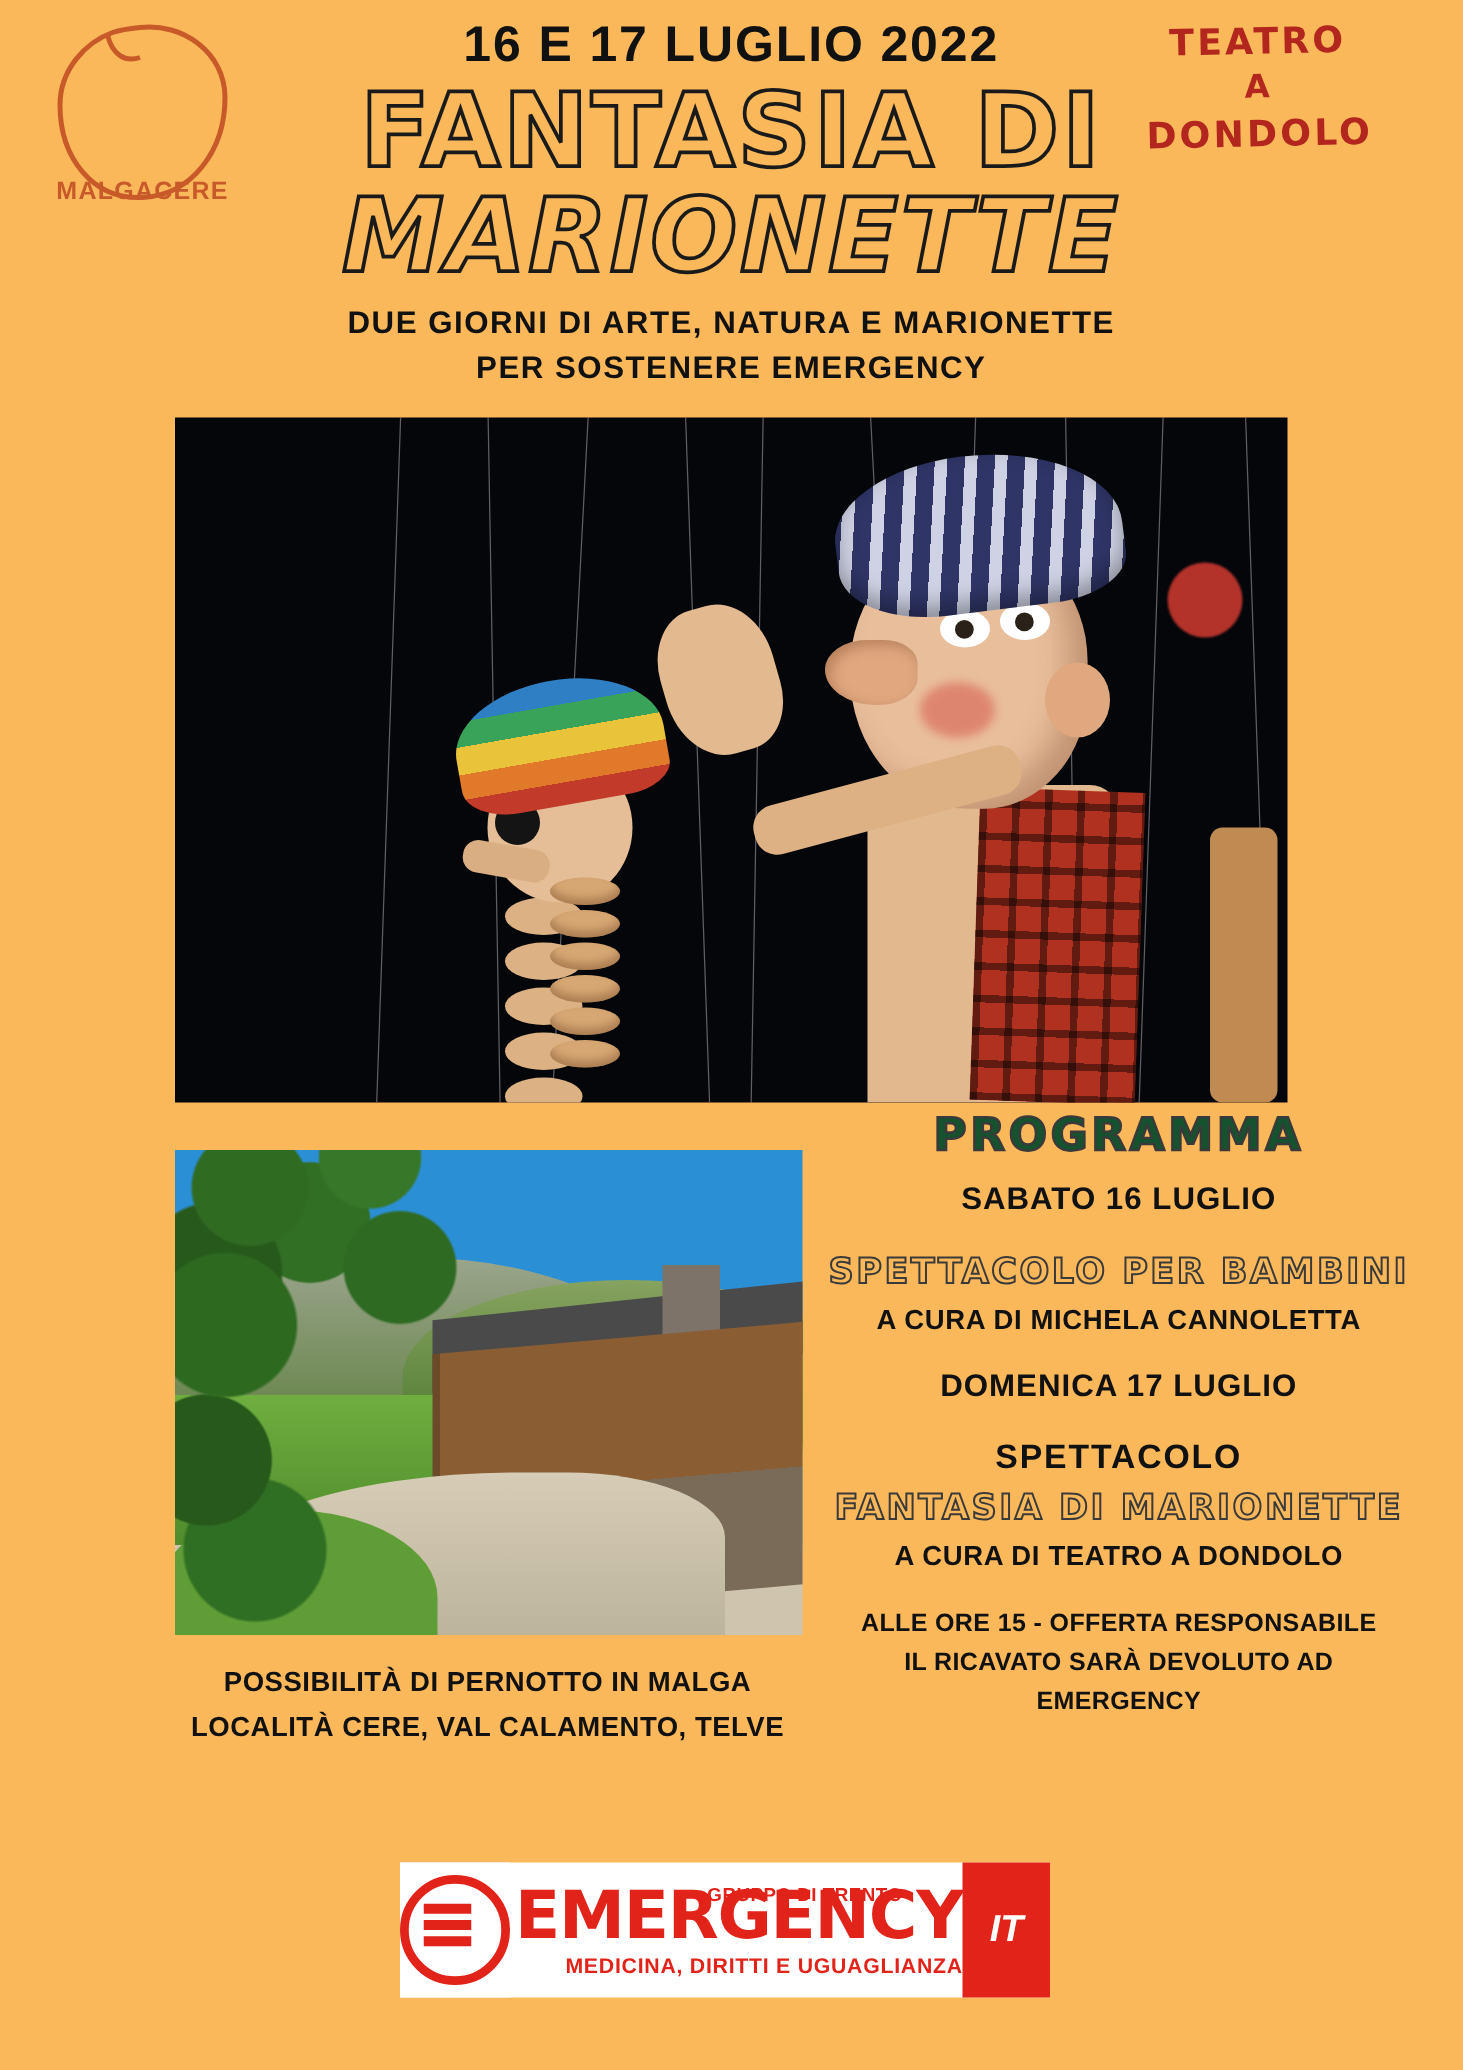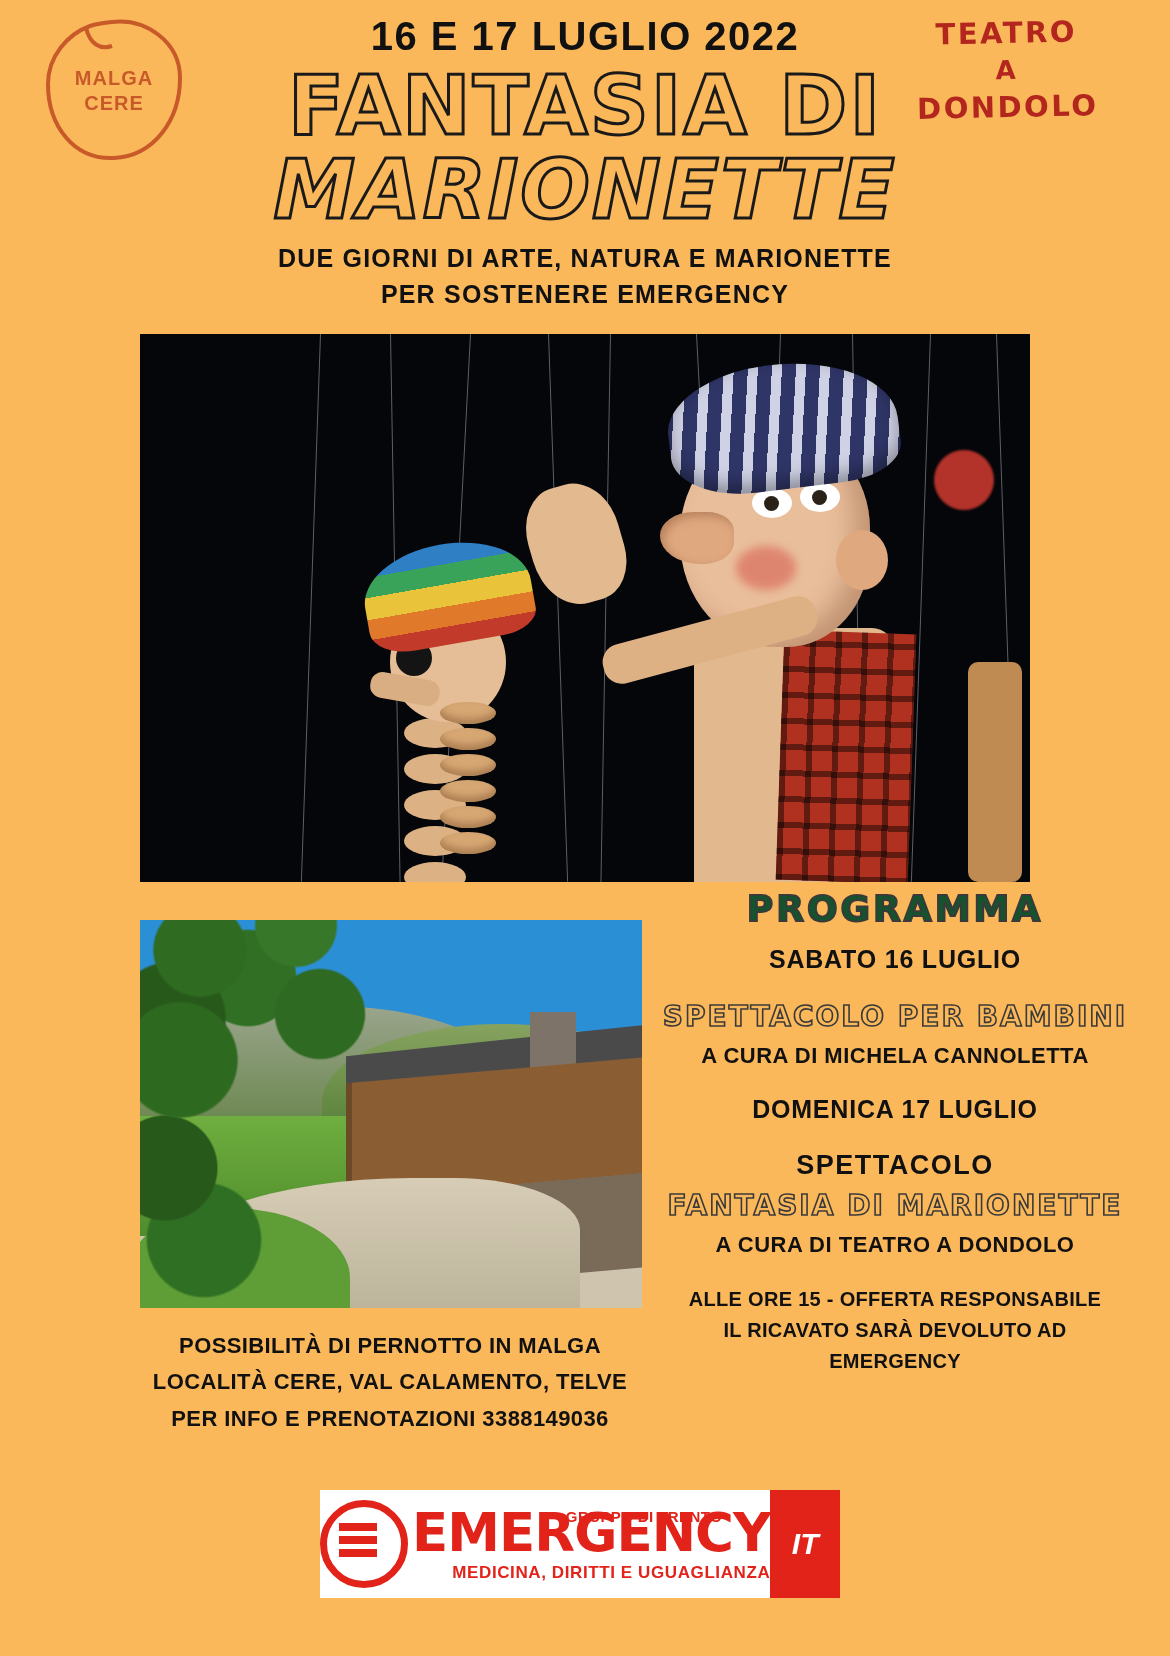--- a/index.html
+++ b/index.html
@@ -30,22 +30,22 @@
     width: 160px;
     height: 150px;
   }
   .logo-malga svg { display:block; }
   .logo-text {
     position: absolute;
     left: 0; top: 0;
     width: 160px;
     height: 150px;
     display: flex;
-    flex-direction: column;
-    align-items: center;
+    flex-direction: row;
+    align-items: flex-end;
     justify-content: center;
     font-weight: 700;
     font-size: 20px;
     letter-spacing: 1px;
     color: #C85A2A;
     line-height: 1.25;
   }
 
   .teatro-dondolo {
     position: absolute;
@@ -564,21 +564,20 @@
 
     <div class="prog-lines">
       <div>ALLE ORE 15 - OFFERTA RESPONSABILE</div>
       <div>IL RICAVATO SARÀ DEVOLUTO AD EMERGENCY</div>
     </div>
   </div>
 
   <div class="info-left">
     <div>POSSIBILITÀ DI PERNOTTO IN MALGA</div>
     <div>LOCALITÀ CERE, VAL CALAMENTO, TELVE</div>
-    <div>PER INFO E PRENOTAZIONI  3388149036</div>
   </div>
 
   <div class="emergency">
     <div class="em-mark">
       <div class="em-mark-inner">
         <i></i>
           <i></i>
           <i></i>
       </div>
     </div>

